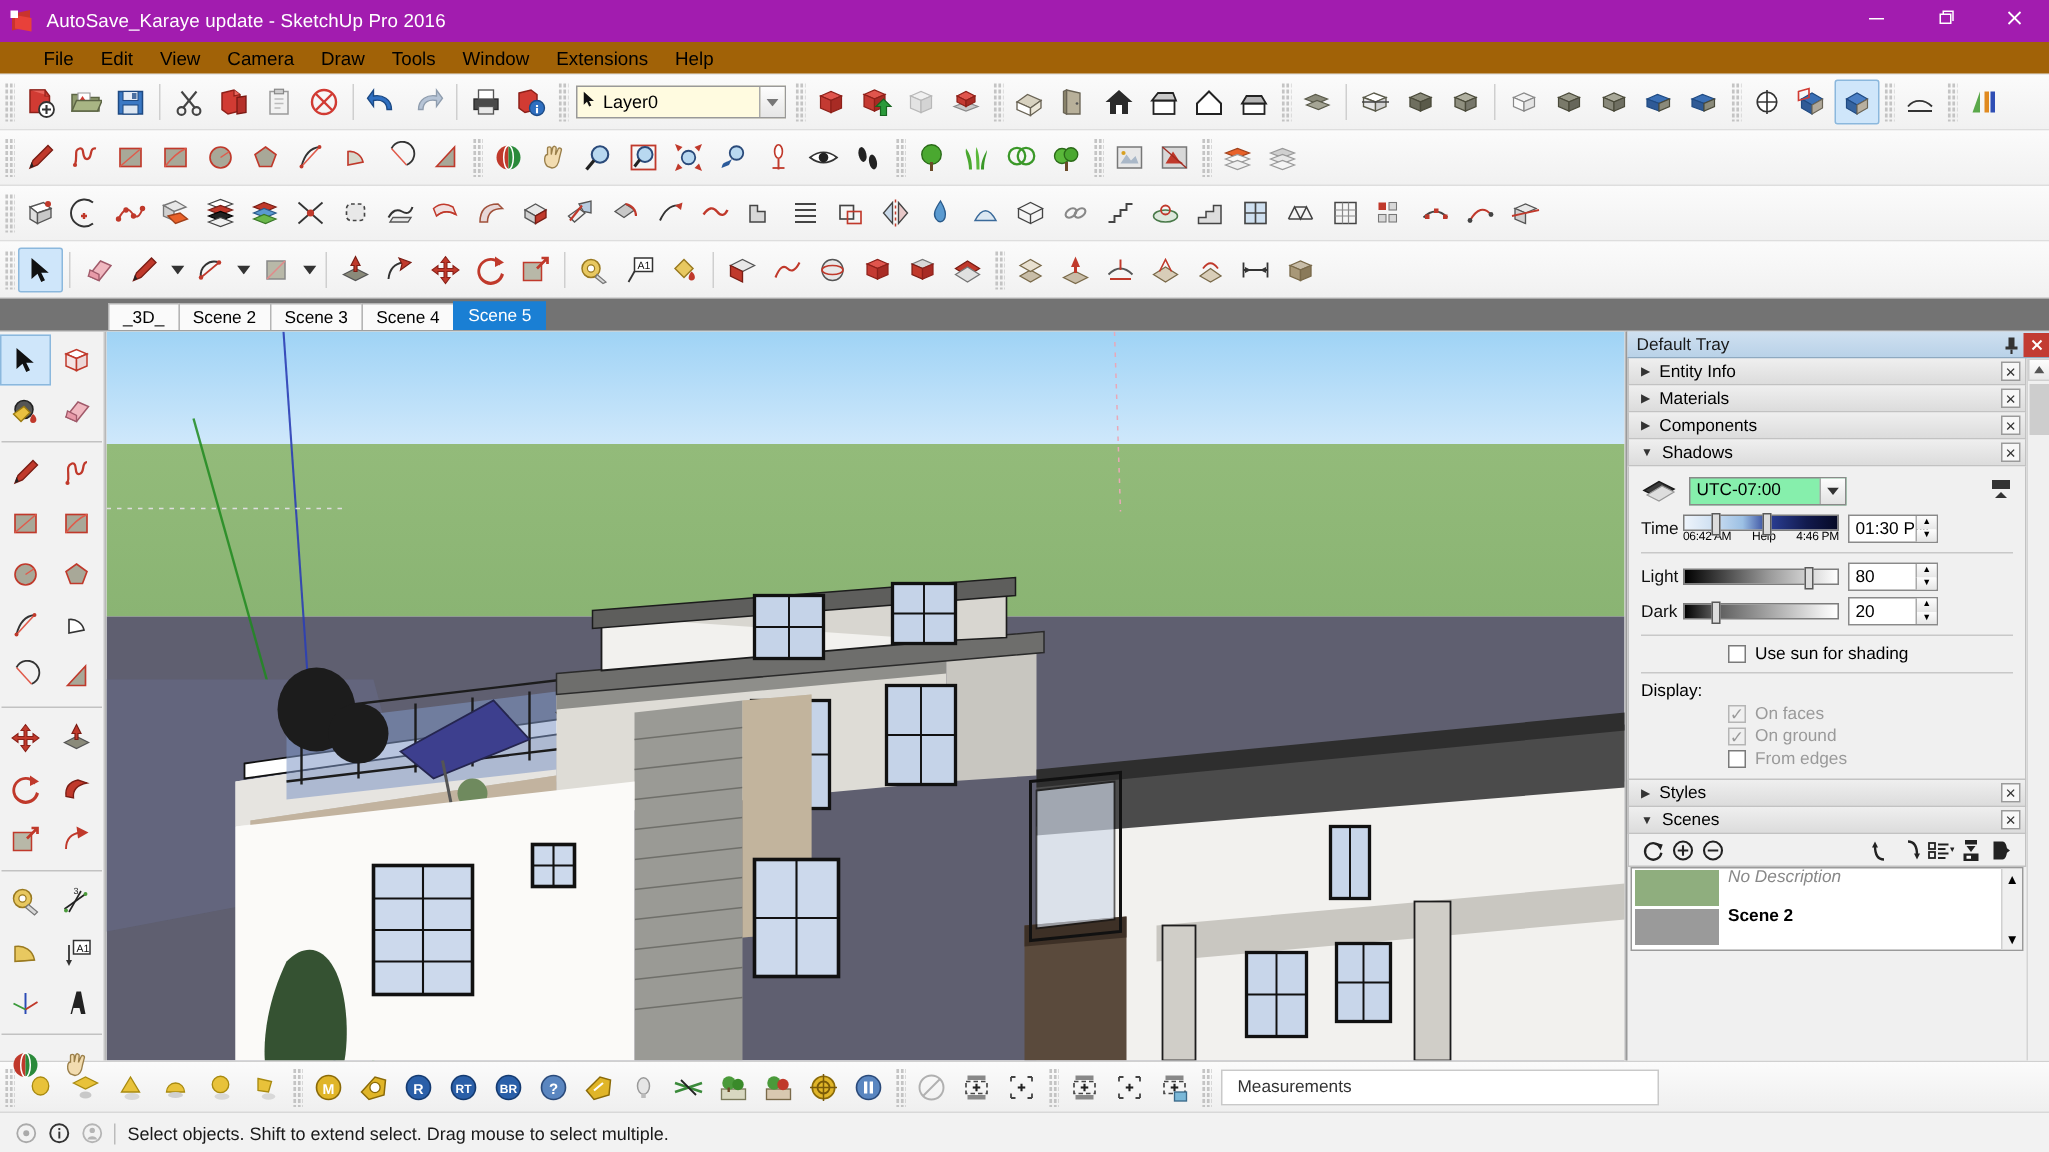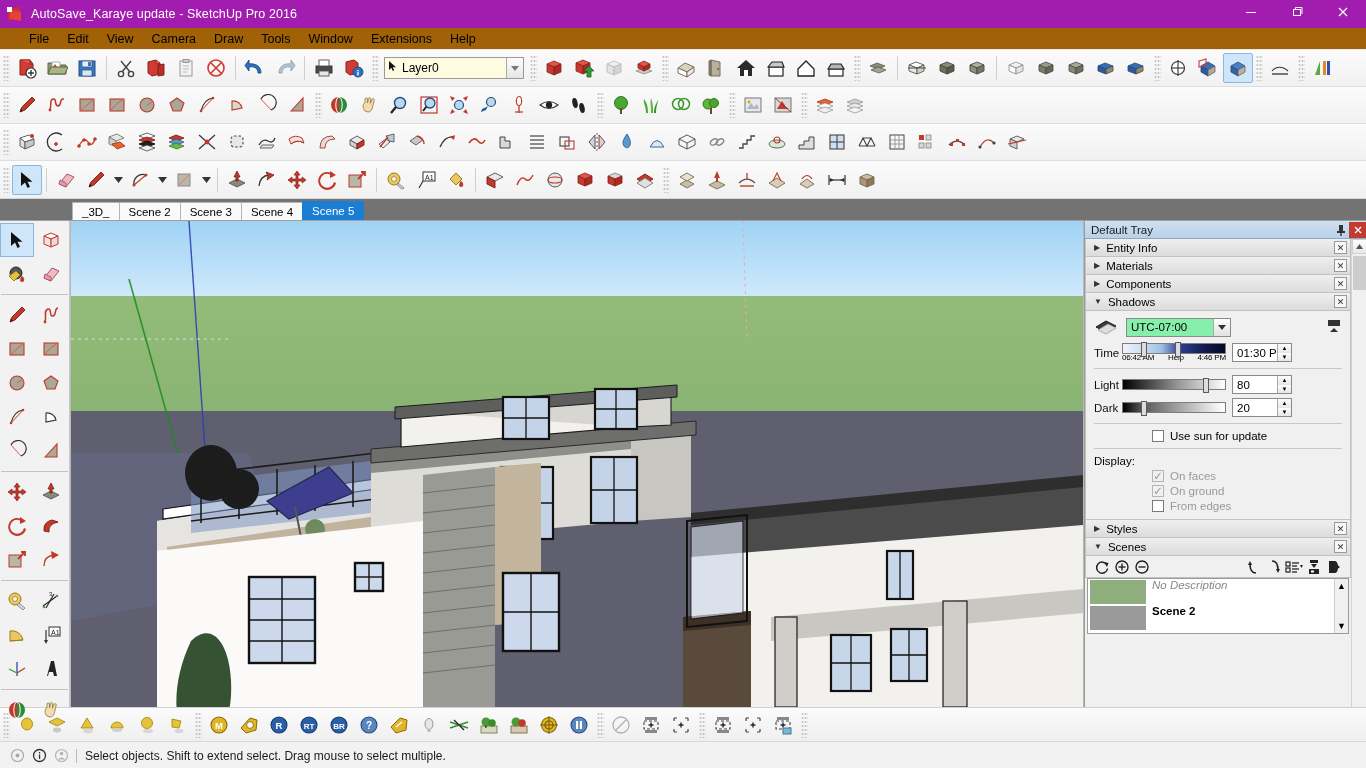--- a/index.html
+++ b/index.html
@@ -1641,21 +1641,21 @@
                 <div>▲</div>
                   <div>▼</div>
               </span>
             </div>
           </div>
 
           <div class="hr"></div>
 
           <div class="ckrow" style="padding-left:58px">
             <span class="ck"></span>
-            <span>Use sun for update</span>
+            <span>Use sun for shading</span>
           </div>
 
           <div class="hr"></div>
 
           <div style="font-size:11.5px;margin-bottom:2px">Display:</div>
           <div class="ckrow" style="padding-left:58px">
             <span class="ck checked dis">✓</span>
             <span class="dis">On faces</span>
           </div>
           <div class="ckrow" style="padding-left:58px">
@@ -1938,20 +1938,23 @@
   <div class="bbtn">
     <svg width="22" height="22" viewBox="0 0 22 22">
       <rect x="5" y="3" width="12" height="3" fill="#888"></rect>
       <rect x="4" y="7" width="14" height="8" fill="none" stroke="#444" stroke-width="1.1" stroke-dasharray="3 2"></rect>
       <line x1="11" y1="8.5" x2="11" y2="13.5" stroke="#222" stroke-width="1.4"></line>
       <line x1="8.5" y1="11" x2="13.5" y2="11" stroke="#222" stroke-width="1.4"></line>
       <rect x="11" y="14" width="8" height="6" fill="#7ab8d8" stroke="#3a6a8a" stroke-width=".9"></rect>
     </svg>
   </div>
   <div class="grip"></div>
+  <div class="measbox">
+    <span>Measurements</span>
+  </div>
 </div>
 
 <div class="statusbar">
   <span class="sbicon">
     <svg width="15" height="15" viewBox="0 0 15 15">
       <circle cx="7.5" cy="7.5" r="6" fill="none" stroke="#aaa" stroke-width="1.2"></circle>
       <circle cx="7.5" cy="7.5" r="2" fill="#aaa"></circle>
     </svg>
   </span>
   <span class="sbicon">

